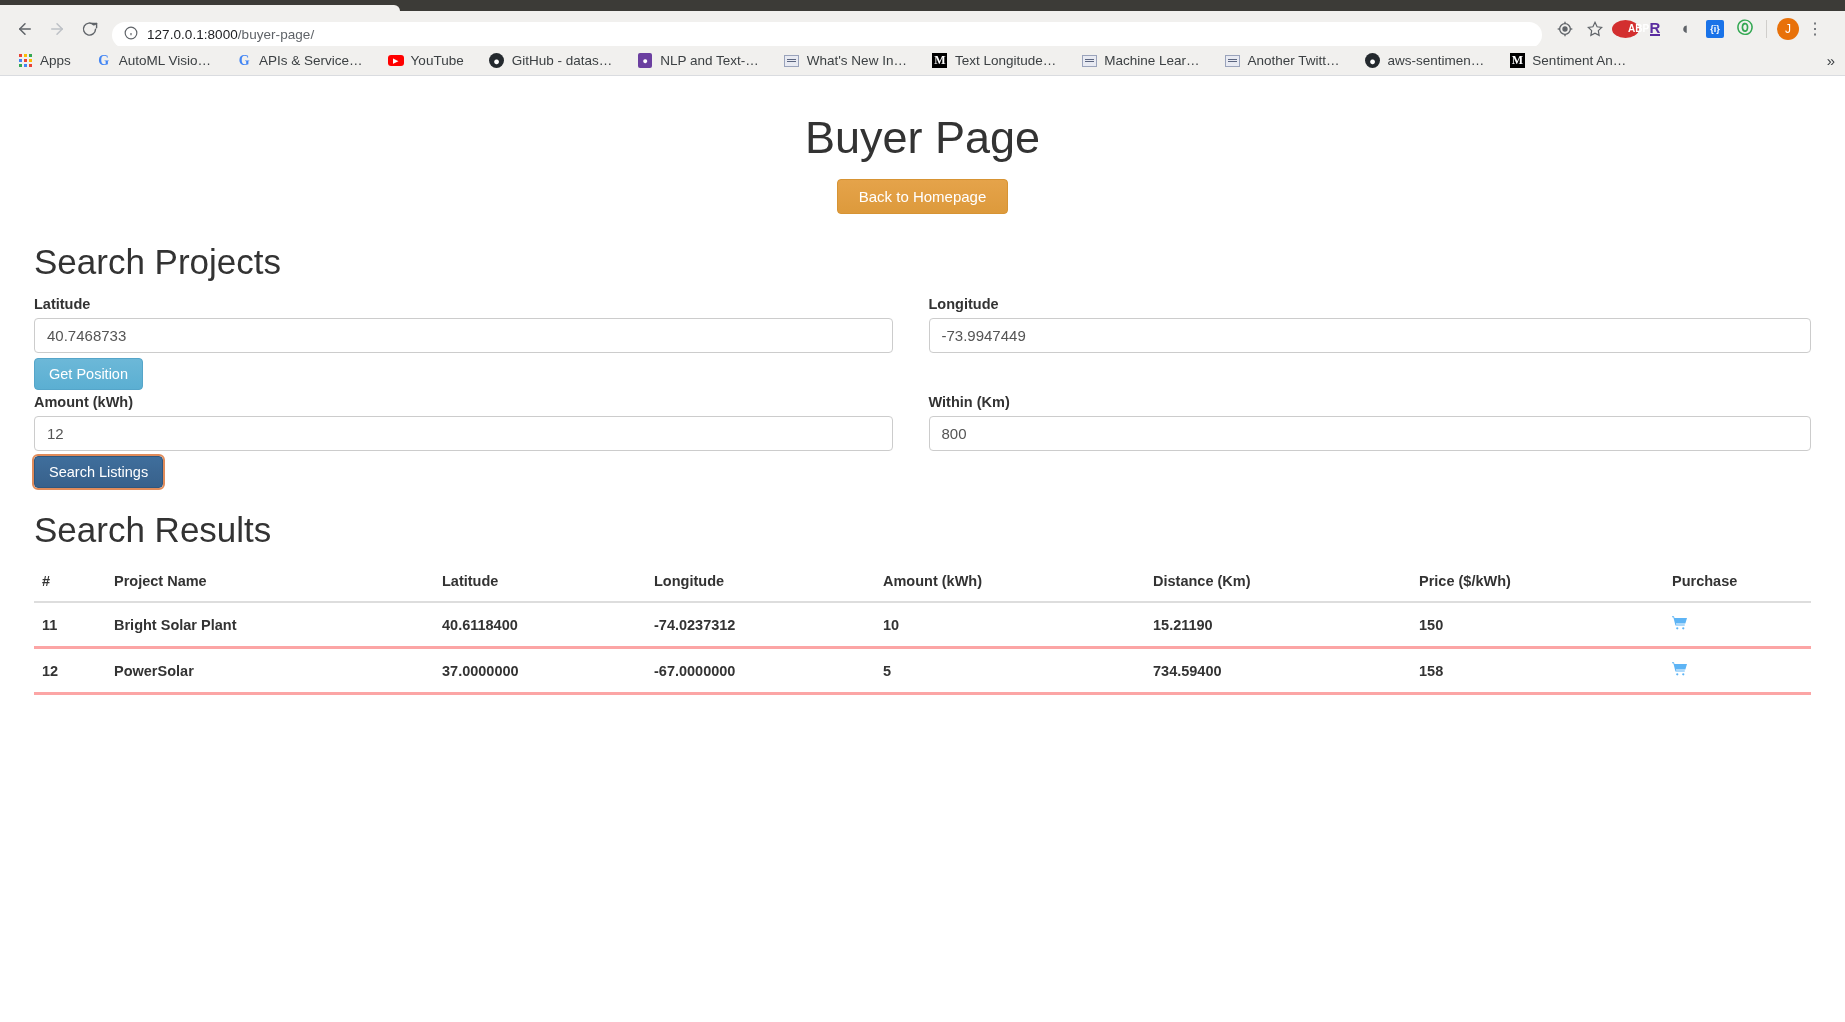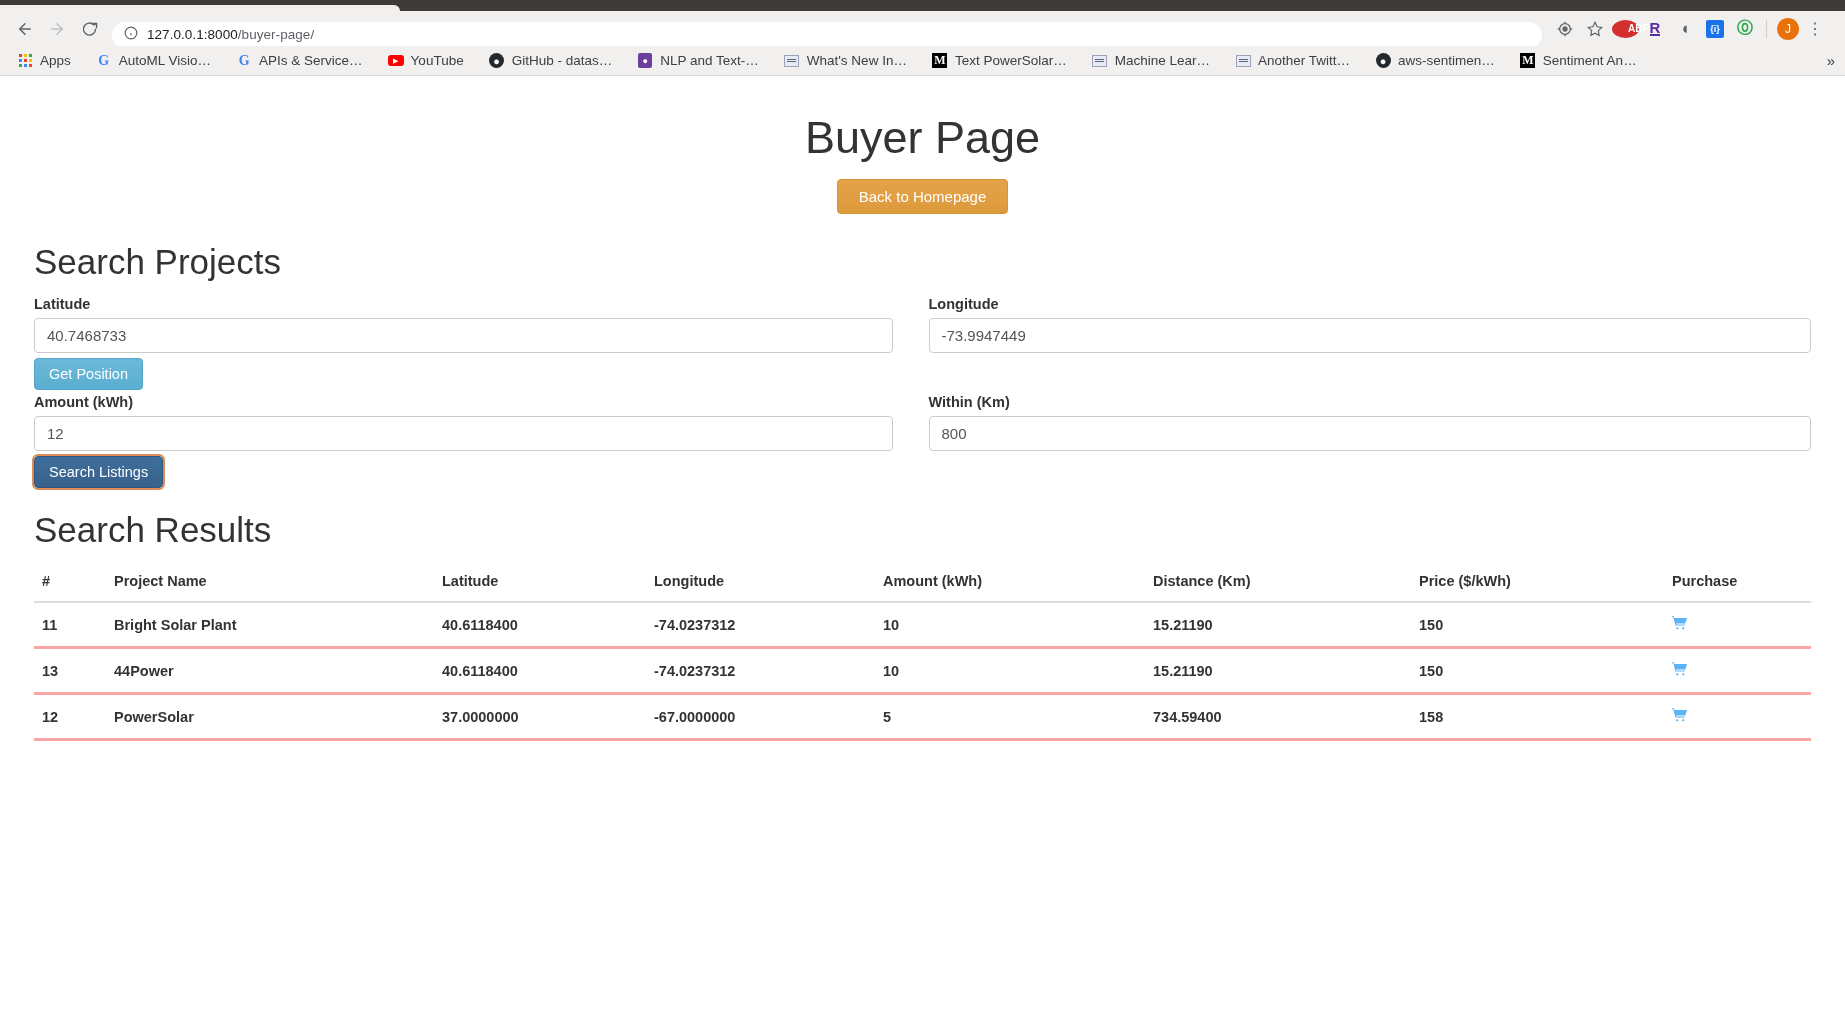--- a/index.html
+++ b/index.html
@@ -409,21 +409,21 @@
             <span></span>
           </span>
         </span>
       <span>What's New In…</span>
     </div>
 
     <div class="bm">
       <span class="bm-favicon">
           <span class="fav-m">M</span>
         </span>
-      <span>Text PowerSolar…</span>
+      <span>Text Longitude…</span>
     </div>
 
     <div class="bm">
       <span class="bm-favicon">
           <span class="fav-td">
             <span></span>
             <span></span>
           </span>
         </span>
       <span>Machine Lear…</span>
@@ -536,38 +536,20 @@
             <span class="cart-icon">
               <svg width="15" height="14" viewBox="0 0 20 18" fill="currentColor">
                   <path d="M0 0h2.6l.7 2.2H20l-2.2 7.6H5.3l.35 1.2H17v1.4H4.6L1.8 1.4H0V0z"></path>
                   <circle cx="7" cy="16" r="1.5"></circle>
                   <circle cx="15" cy="16" r="1.5"></circle>
                 </svg>
             </span>
           </td>
         </tr>
 
-        <tr>
-          <td>13</td>
-          <td>44Power</td>
-          <td>40.6118400</td>
-          <td>-74.0237312</td>
-          <td>10</td>
-          <td>15.21190</td>
-          <td>150</td>
-          <td>
-            <span class="cart-icon">
-              <svg width="15" height="14" viewBox="0 0 20 18" fill="currentColor">
-                  <path d="M0 0h2.6l.7 2.2H20l-2.2 7.6H5.3l.35 1.2H17v1.4H4.6L1.8 1.4H0V0z"></path>
-                  <circle cx="7" cy="16" r="1.5"></circle>
-                  <circle cx="15" cy="16" r="1.5"></circle>
-                </svg>
-            </span>
-          </td>
-        </tr>
 
         <tr>
           <td>12</td>
           <td>PowerSolar</td>
           <td>37.0000000</td>
           <td>-67.0000000</td>
           <td>5</td>
           <td>734.59400</td>
           <td>158</td>
           <td>

